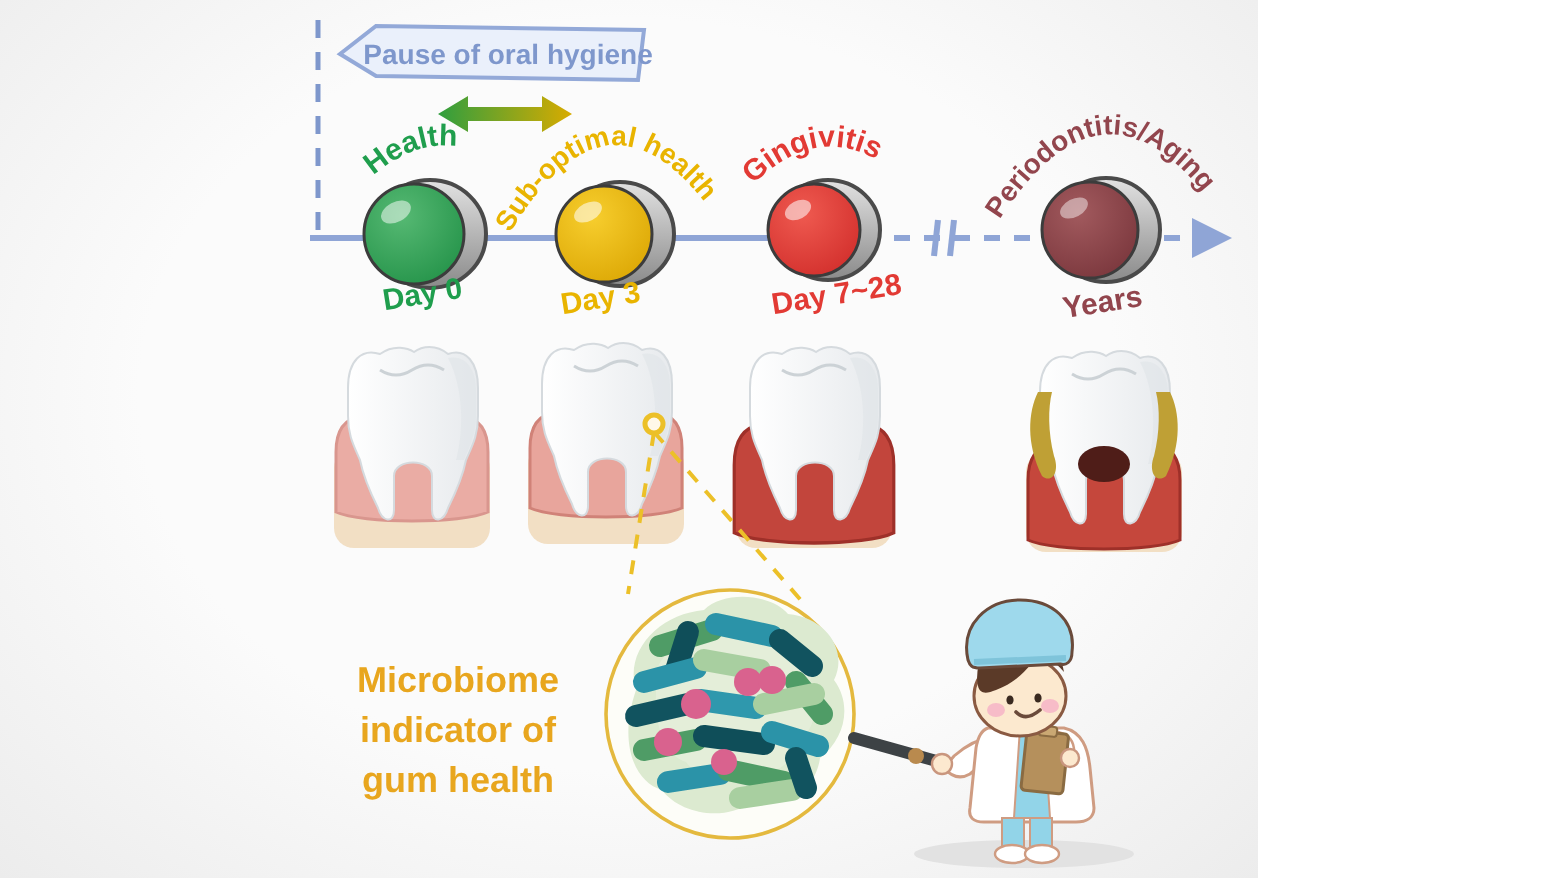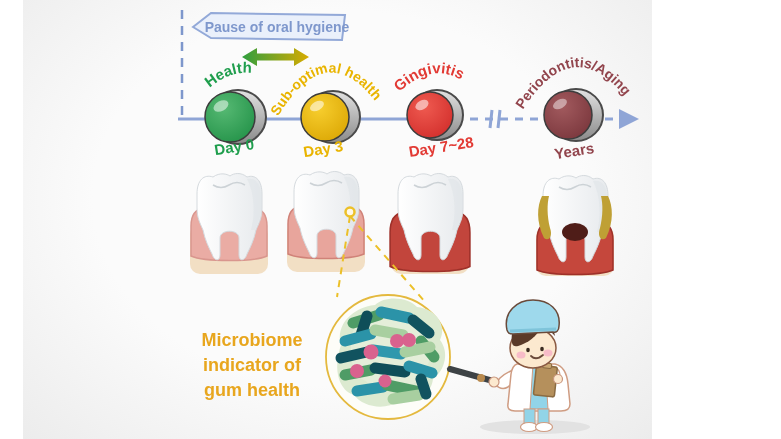--- a/index.html
+++ b/index.html
@@ -2,21 +2,20 @@
 <html><head>
 <meta charset="utf-8">
 <style>
   html,body{margin:0;padding:0;}
   .scene{
     position:relative;
     width:629px;height:439px;
     background:radial-gradient(ellipse at 50% 45%, #fbfbfb 55%, #ececec 100%);
     overflow:hidden;
     font-family:"Liberation Sans", sans-serif;
-    margin-left:23px;
   }
   svg{display:block;}
   text{font-family:"Liberation Sans", sans-serif;}
   .stage-arc{font-size:15px;font-weight:bold;}
   .stage-arc-long{font-size:14px;font-weight:bold;}
   .day-label{font-size:15px;font-weight:bold;}
   .tag-label{font-size:14px;font-weight:bold;}
   .caption-line{font-size:18px;font-weight:bold;}
   .rod{stroke-linecap:round;}
 </style>

